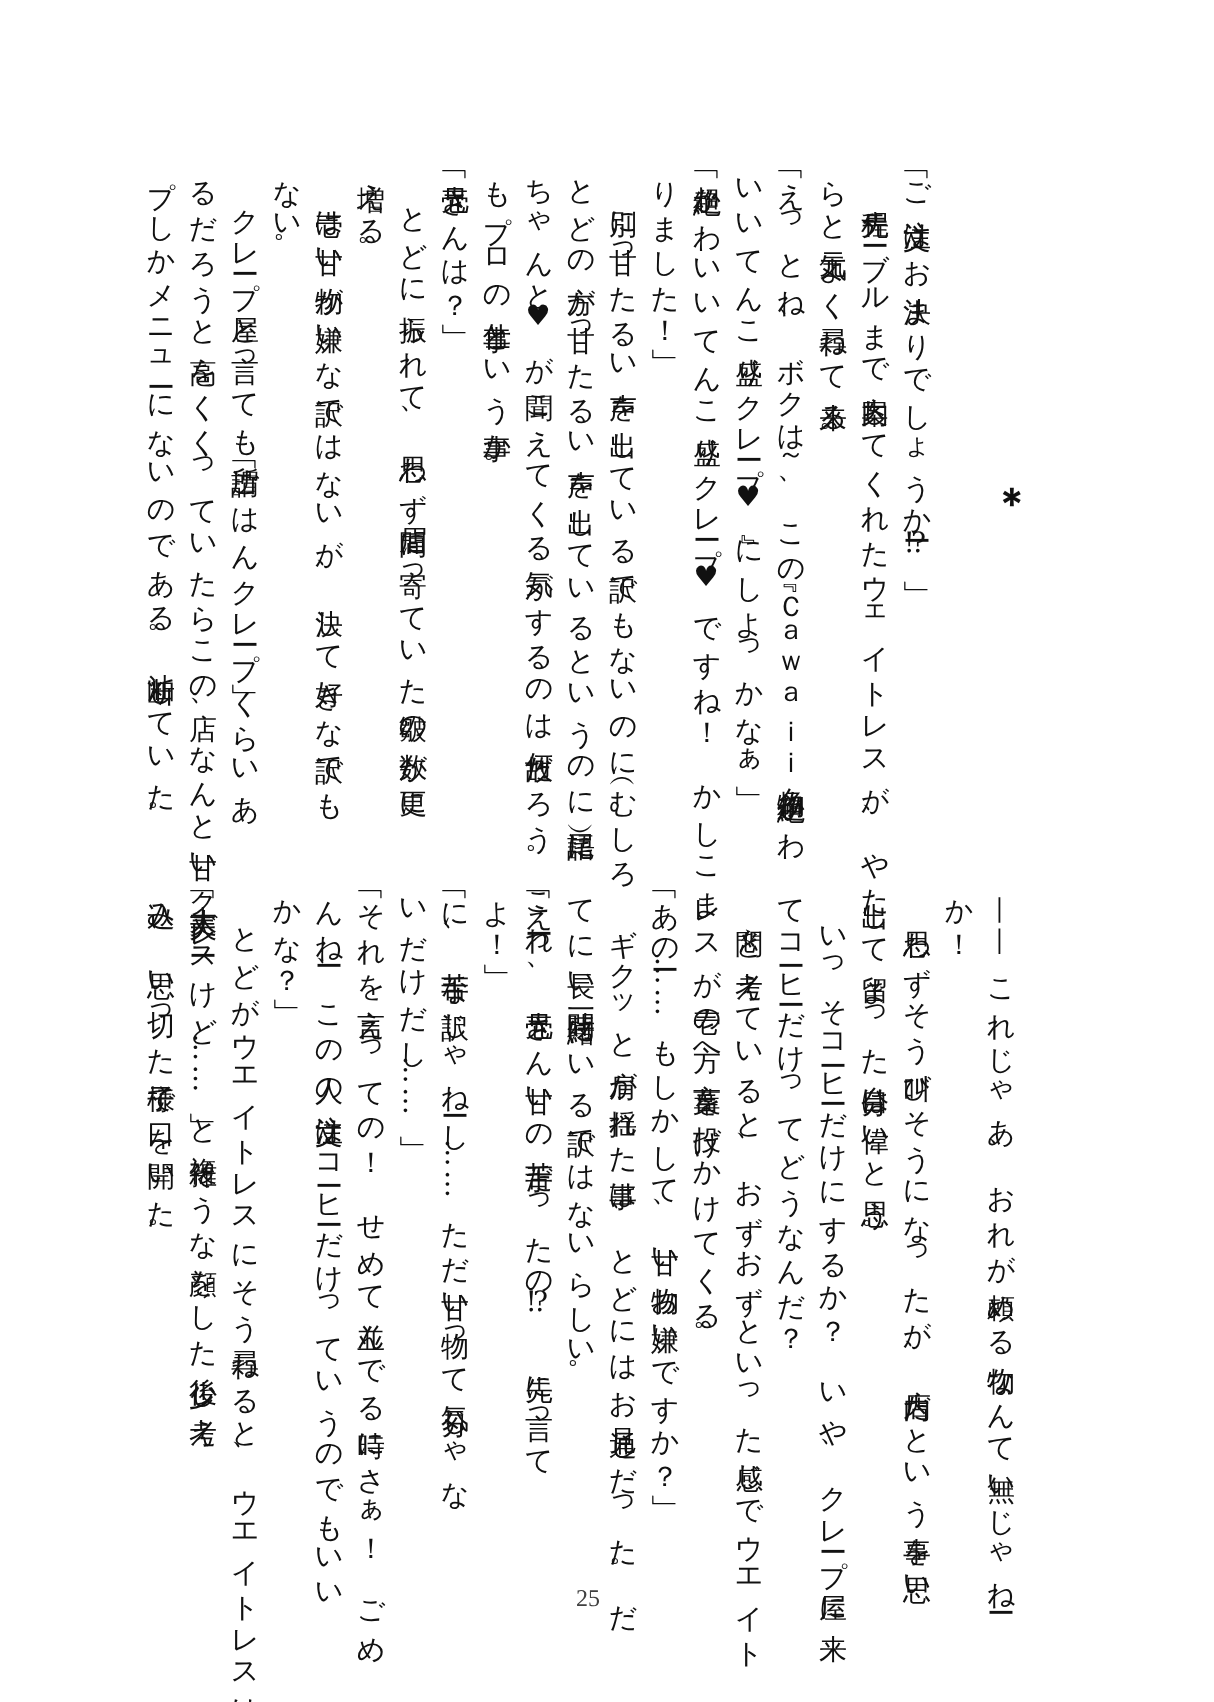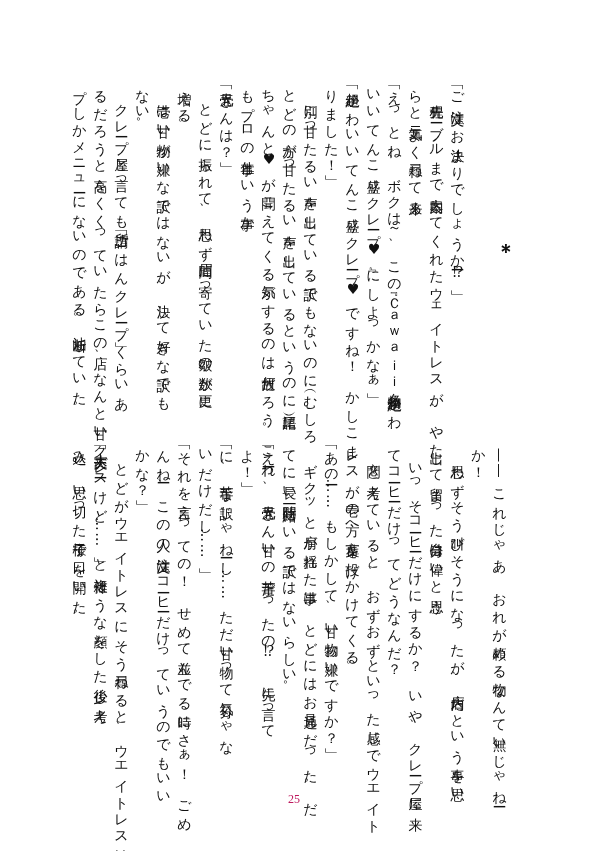--- a/index.html
+++ b/index.html
@@ -16,21 +16,21 @@
     letter-spacing: 1.6px;
     color:#111;
     white-space: nowrap;
   }
   .asterisk {
     position:absolute; left:496px; top:238px;
     font-family:"DejaVu Sans", sans-serif; font-size:20px; font-weight:bold; color:#111;
   }
   .page-number {
     position:absolute; left:288px; top:792px;
-    font-family:"Liberation Serif", serif; font-size:12px; color:#be185d;
+    font-family:"Liberation Serif", serif; font-size:12px; color:#404040;
   }
 </style>
 </head>
 <body>
 
 <div class="page">
   <div id="upper">
       <div class="col" style="left: 451px; top: 80px;">「ご注文はお決まりでしょうかー⁉」</div>
       <div class="col" style="left: 430px; top: 94px;">先程テーブルまで案内してくれたウェイトレスが、やた</div>
       <div class="col" style="left: 409px; top: 80px;">らと元気よく尋ねて来る。</div>

